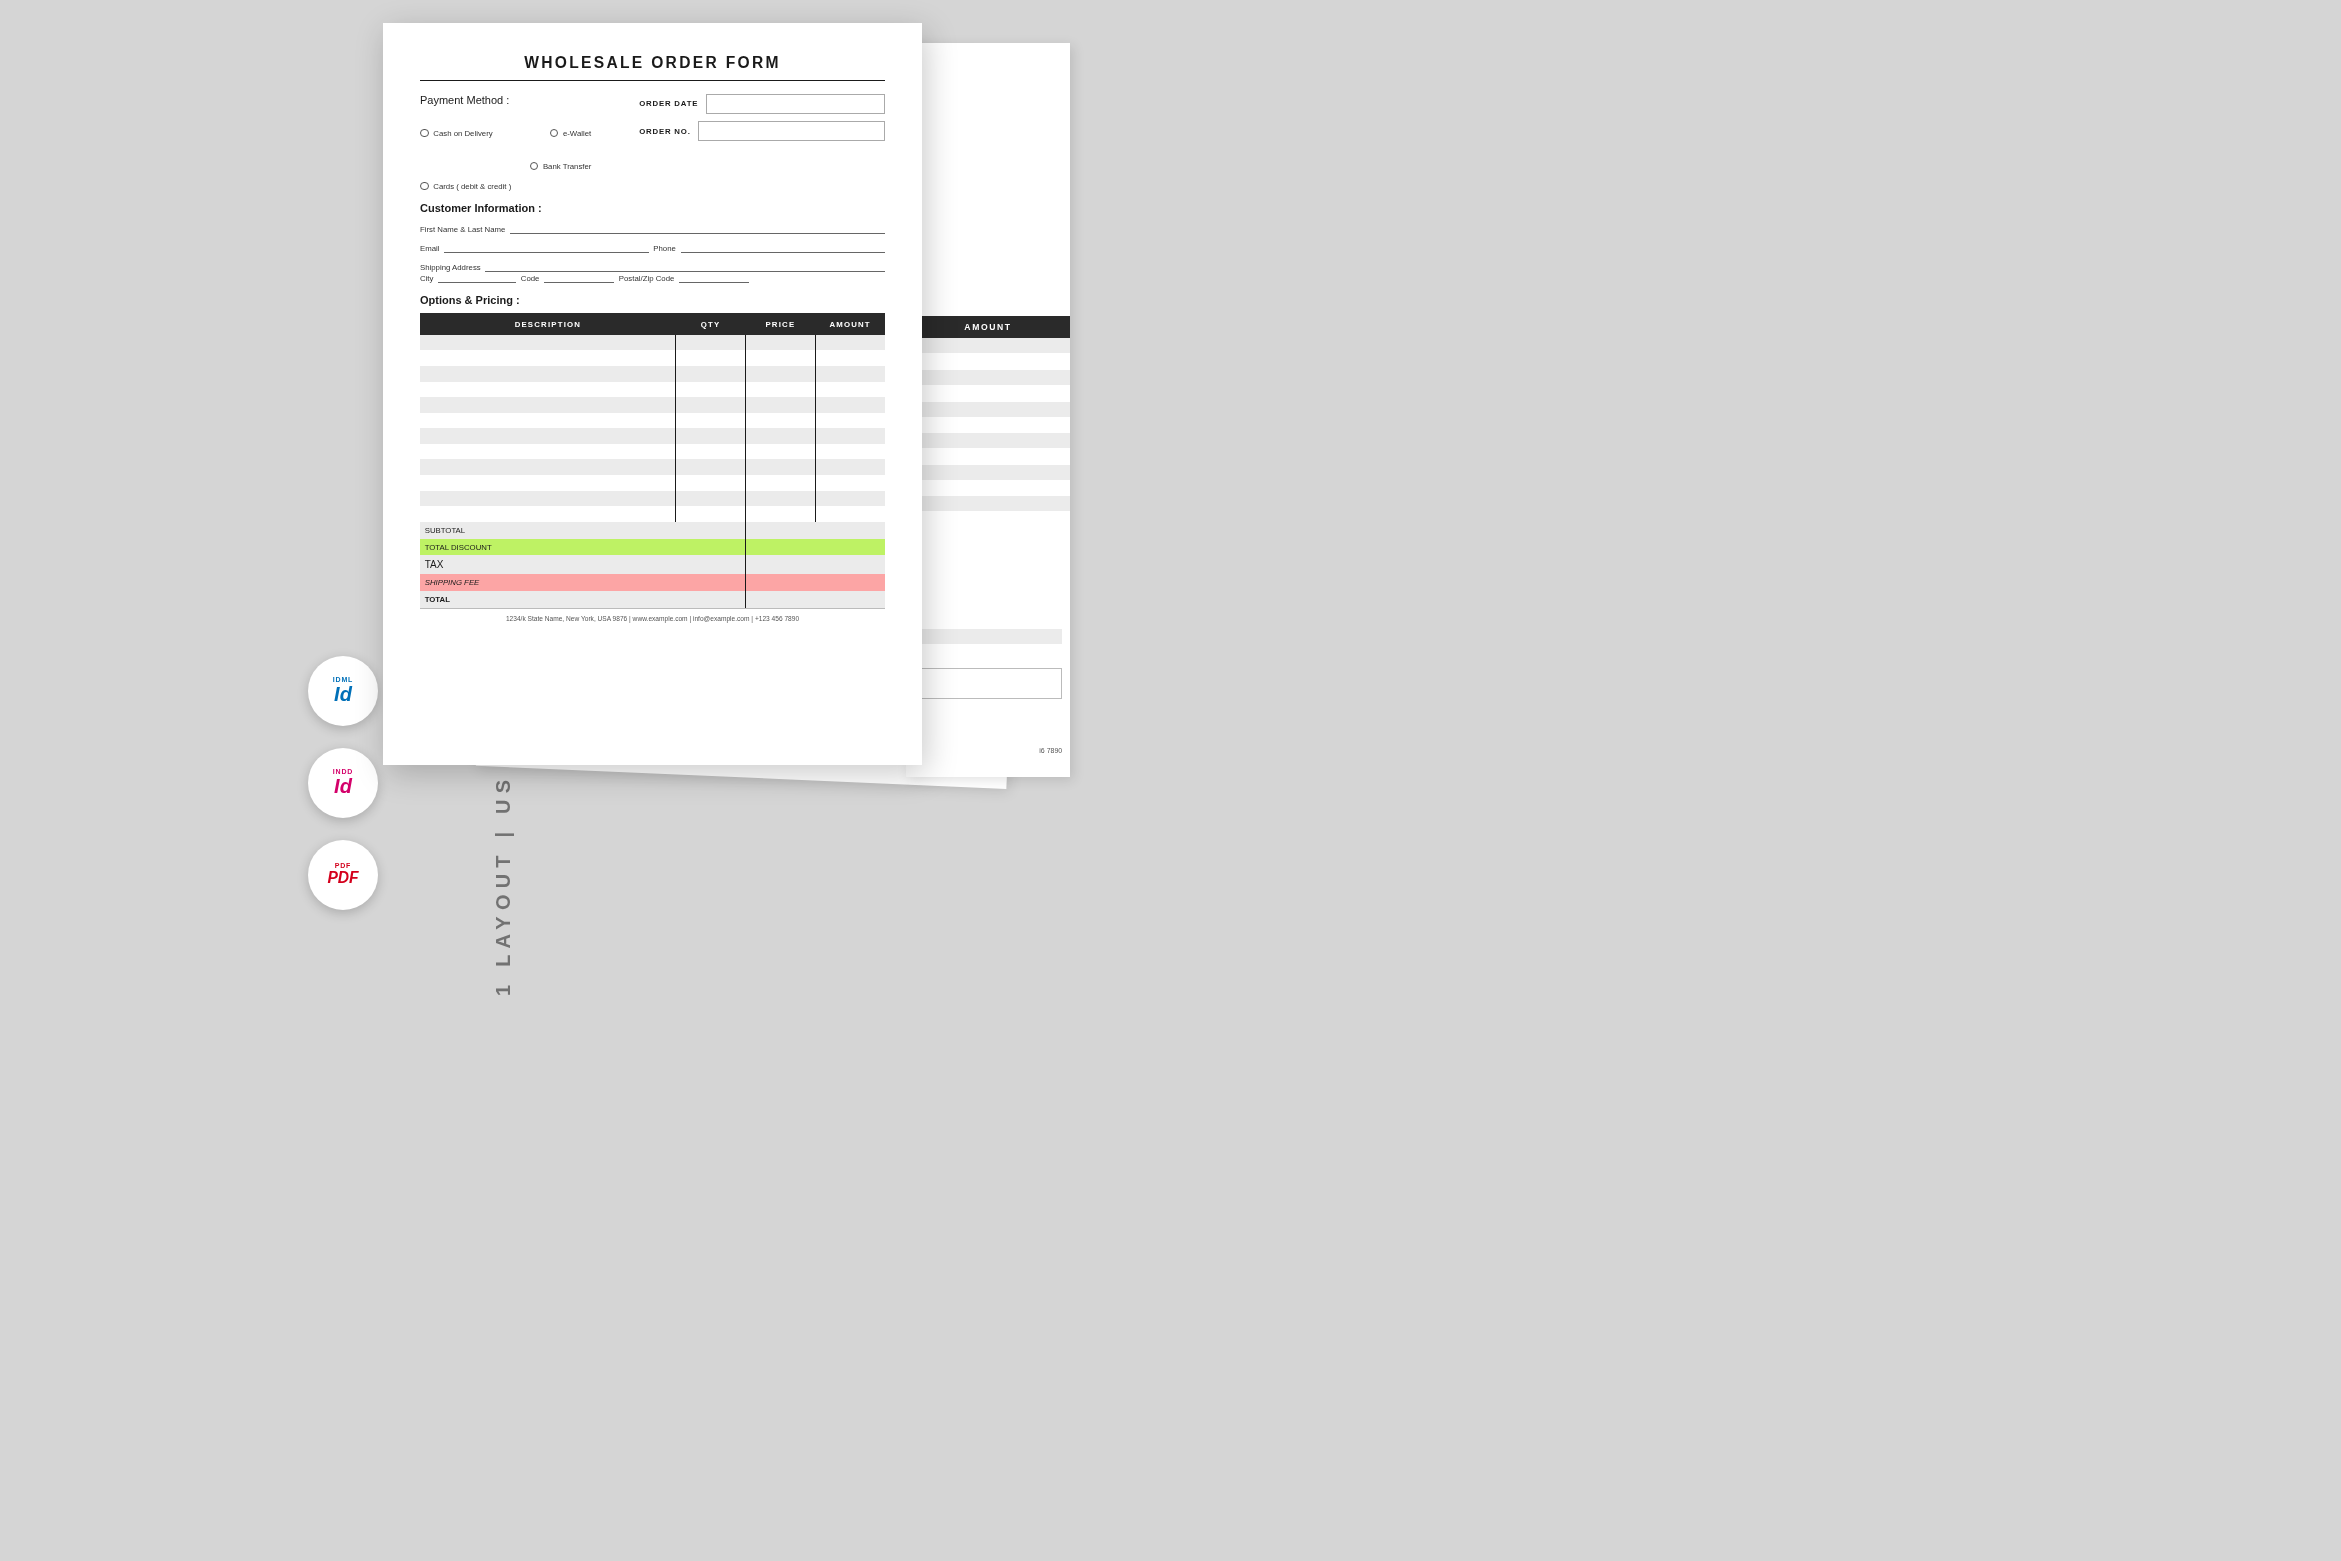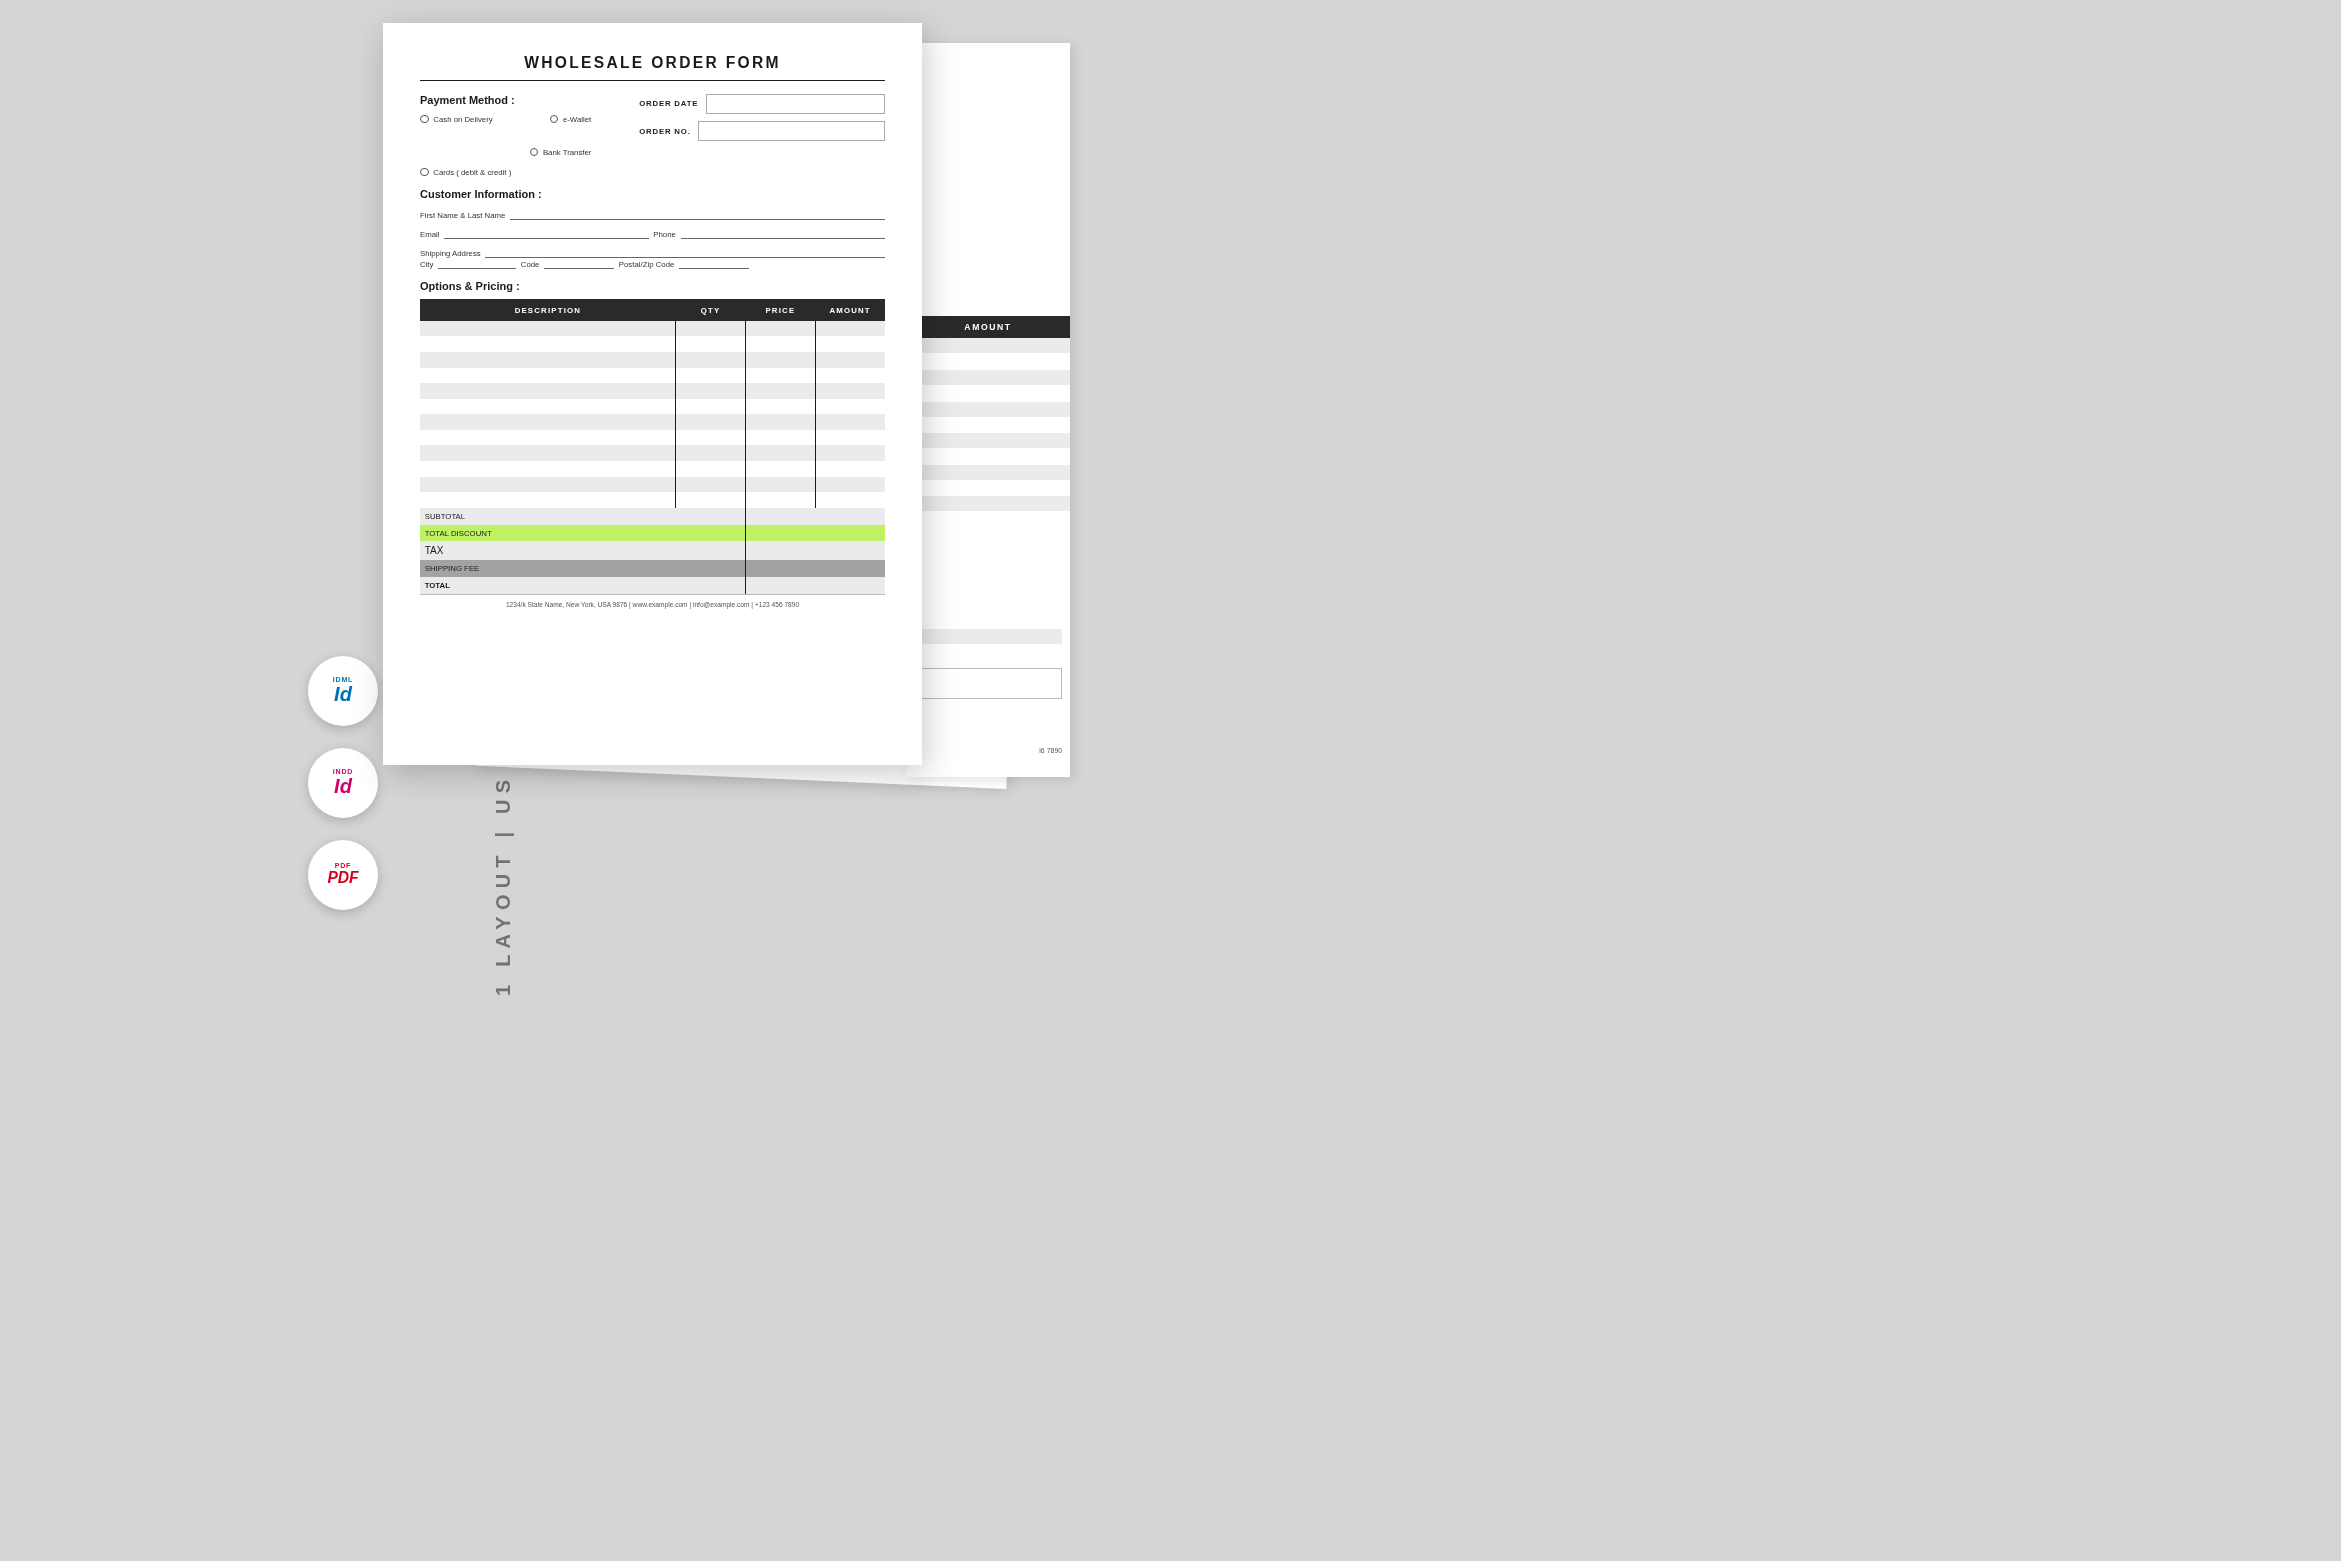--- a/index.html
+++ b/index.html
@@ -144,21 +144,21 @@
     font-weight:900;
     letter-spacing:2.3px;
     color:#1a1a1a;
     margin-bottom:7.8px;
   ">WHOLESALE ORDER FORM</div>
   <hr style="border:none;border-top:1.2px solid #1a1a1a;margin-bottom:12.5px;">
 
   <div style="display:flex;align-items:flex-start;gap:15.6px;margin-bottom:11px;">
 
     <div style="flex:1;">
-      <div style="font-size:11px;font-weight:700;color:#1a1a1a;margin-bottom:9px;">Payment Method :</div>
+      <div style="font-size:11px;font-weight:400;color:#1a1a1a;margin-bottom:23px;">Payment Method :</div>
       <div style="display:grid;grid-template-columns:1fr 1fr;gap:3.9px 15.6px;">
         <div style="display:flex;align-items:center;gap:4.7px;font-size:7.8px;color:#333;cursor:pointer;">
           <div style="width:8.6px;height:8.6px;border:1.2px solid #555;border-radius:50%;flex-shrink:0;"></div>
           <span>Cash on Delivery</span>
         </div>
         <div style="display:flex;align-items:center;gap:4.7px;font-size:7.8px;color:#333;cursor:pointer;padding-left:20px;">
           <div style="width:8.6px;height:8.6px;border:1.2px solid #555;border-radius:50%;flex-shrink:0;"></div>
           <span>e-Wallet</span>
         </div>
         <div style="display:flex;align-items:center;gap:4.7px;font-size:7.8px;color:#333;cursor:pointer;margin-top:40px;">
@@ -311,21 +311,21 @@
           <td style="font-size:7.8px;padding:3.9px 4.7px;text-align:right;border-left:1.2px solid #1a1a1a;width:30%;"></td>
         </tr>
         <tr style="background:#bef264;">
           <td style="font-size:7.8px;padding:3.9px 4.7px;color:#1a1a1a;font-weight:400;">TOTAL DISCOUNT</td>
           <td style="font-size:7.8px;padding:3.9px 4.7px;text-align:right;border-left:1.2px solid #1a1a1a;width:30%;"></td>
         </tr>
         <tr style="background:#ebebeb;">
           <td style="font-size:10px;padding:3.9px 4.7px;color:#1a1a1a;font-weight:400;">TAX</td>
           <td style="font-size:7.8px;padding:3.9px 4.7px;text-align:right;border-left:1.2px solid #1a1a1a;width:30%;"></td>
         </tr>
-        <tr style="background:#a3a3a3;">
+        <tr style="background:#fca5a5;font-style:italic;">
           <td style="font-size:7.8px;padding:3.9px 4.7px;color:#1a1a1a;font-weight:400;">SHIPPING FEE</td>
           <td style="font-size:7.8px;padding:3.9px 4.7px;text-align:right;border-left:1.2px solid #1a1a1a;width:30%;"></td>
         </tr>
         <tr style="background:#ebebeb;border-radius:6px;">
           <td style="font-size:7.8px;padding:3.9px 4.7px;color:#1a1a1a;font-weight:900;">TOTAL</td>
           <td style="font-size:7.8px;padding:3.9px 4.7px;text-align:right;border-left:1.2px solid #1a1a1a;width:30%;"></td>
         </tr>
       </tbody>
     </table>
   </div>

